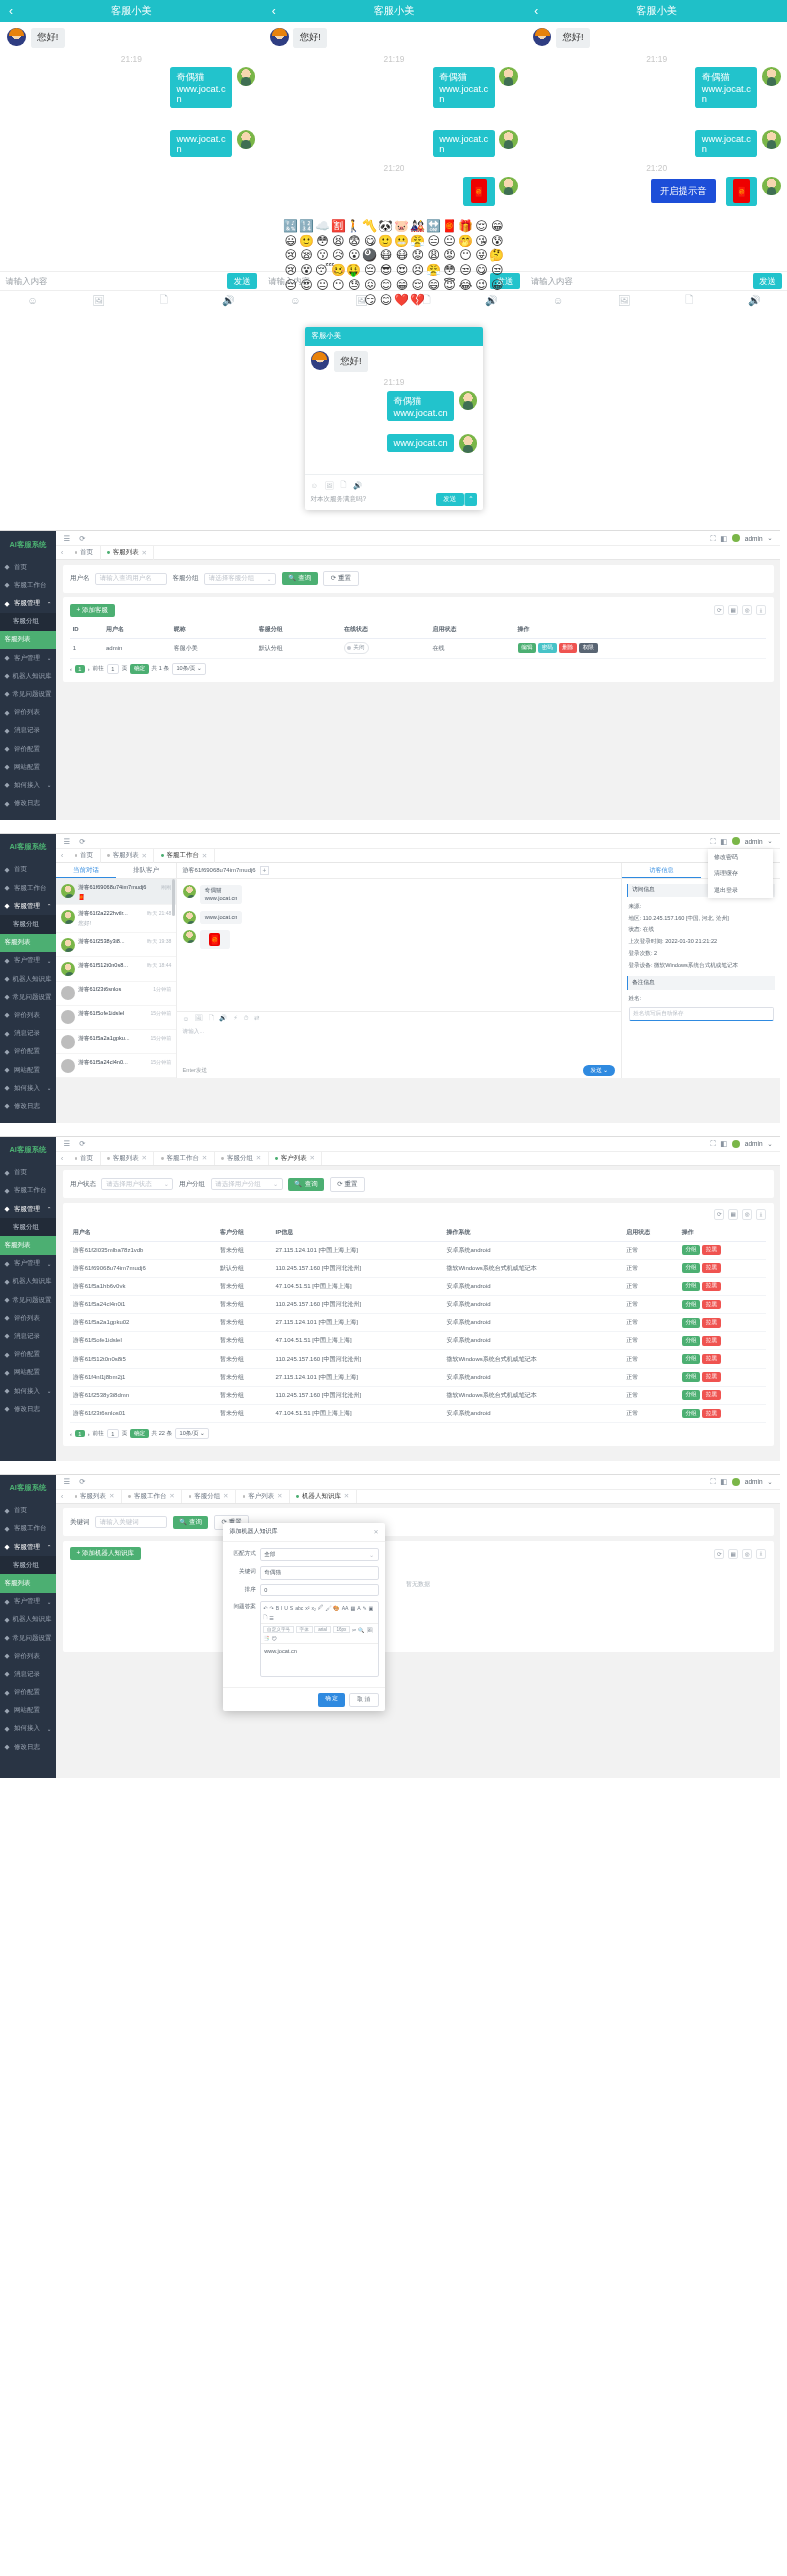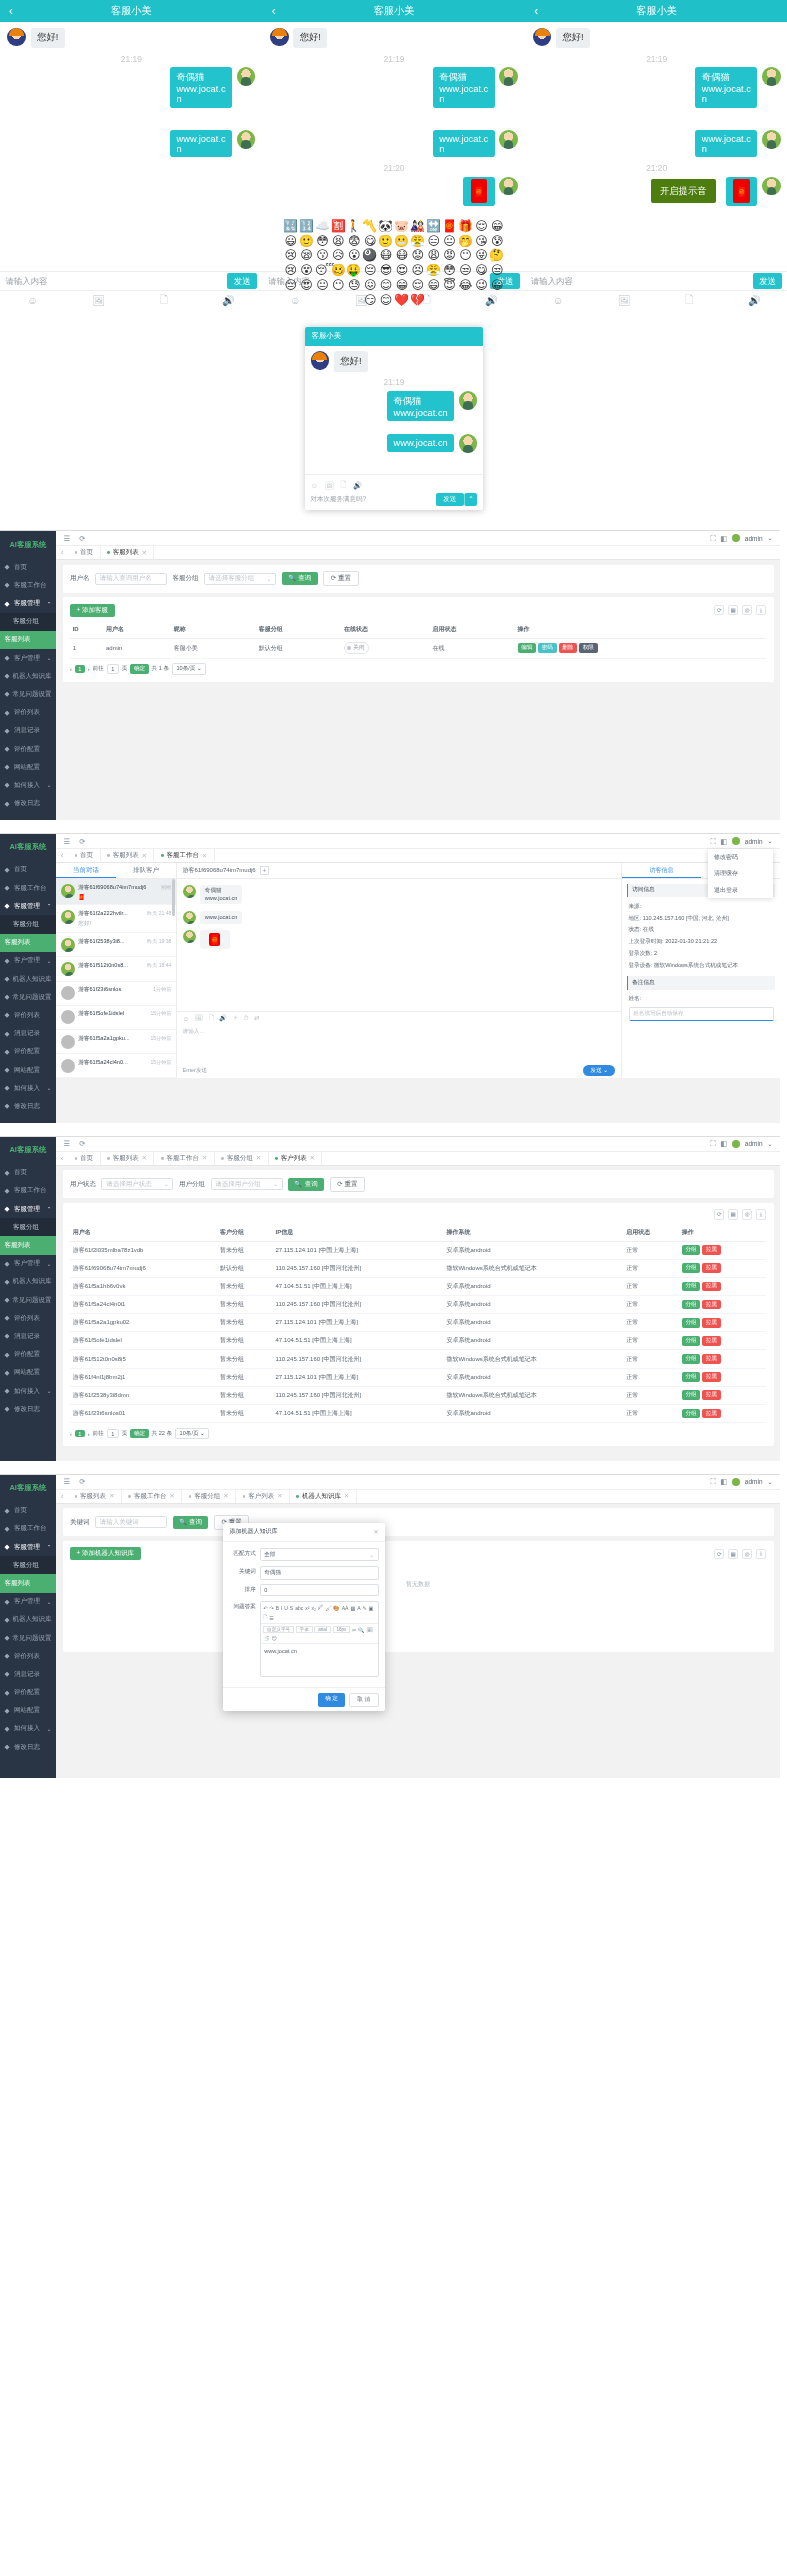--- a/index.html
+++ b/index.html
@@ -51,21 +51,21 @@
   }
   .bubble.me { background:#22c3cc; color:#fff; }
   .timestamp { text-align:center; color:#c8c8c8; font-size:8.4px; margin:3.7px 0; }
   .sticker {
     width:16.7px; height:24px; background:#e00; margin:0 4.6px; border-radius:1.9px;
     display:flex; align-items:center; justify-content:center; color:#fff;
     font-size:9.3px;
   }
   .sticker-wrap { background:#22c3cc; padding:2.8px; border-radius:2.8px; margin:0 4.6px; }
   .sound-btn {
-    background:#4d7c0f; color:#fff; font-size:9.3px; padding:5.6px 9.3px;
+    background:#1d4ed8; color:#fff; font-size:9.3px; padding:5.6px 9.3px;
     border-radius:1.9px; margin-right:5.6px; align-self:center;
   }
   .emoji-panel {
     padding:3.7px 0 5.6px; display:flex; justify-content:center;
   }
   .emoji-grid {
     display:grid; grid-template-columns: repeat(14, 15px);
     gap:0.9px; font-size:12px; line-height:14px; text-align:center;
   }
   .m-inputbar {

